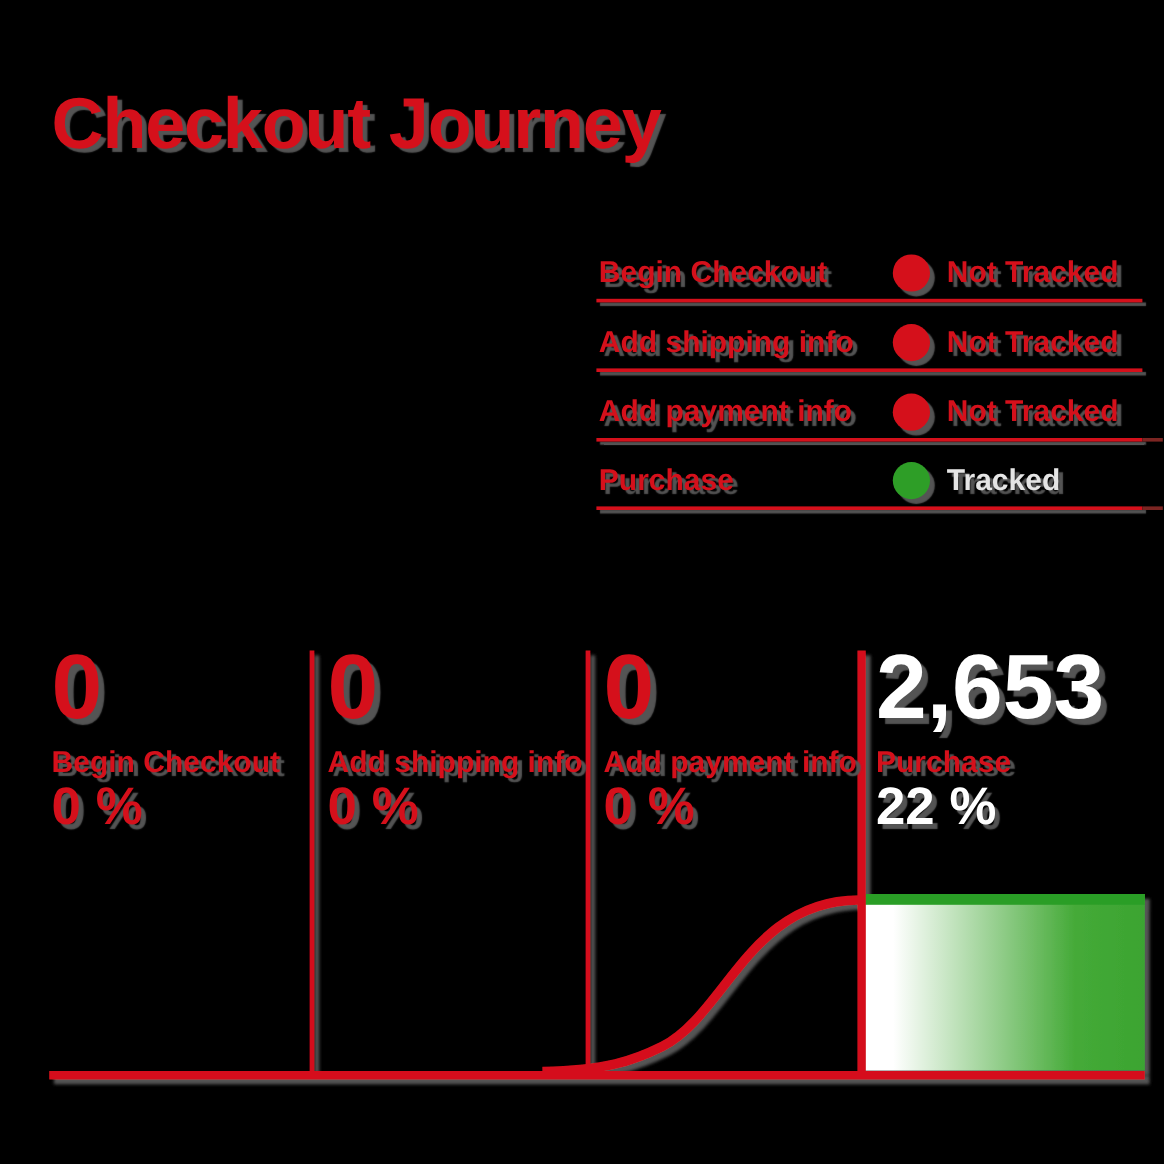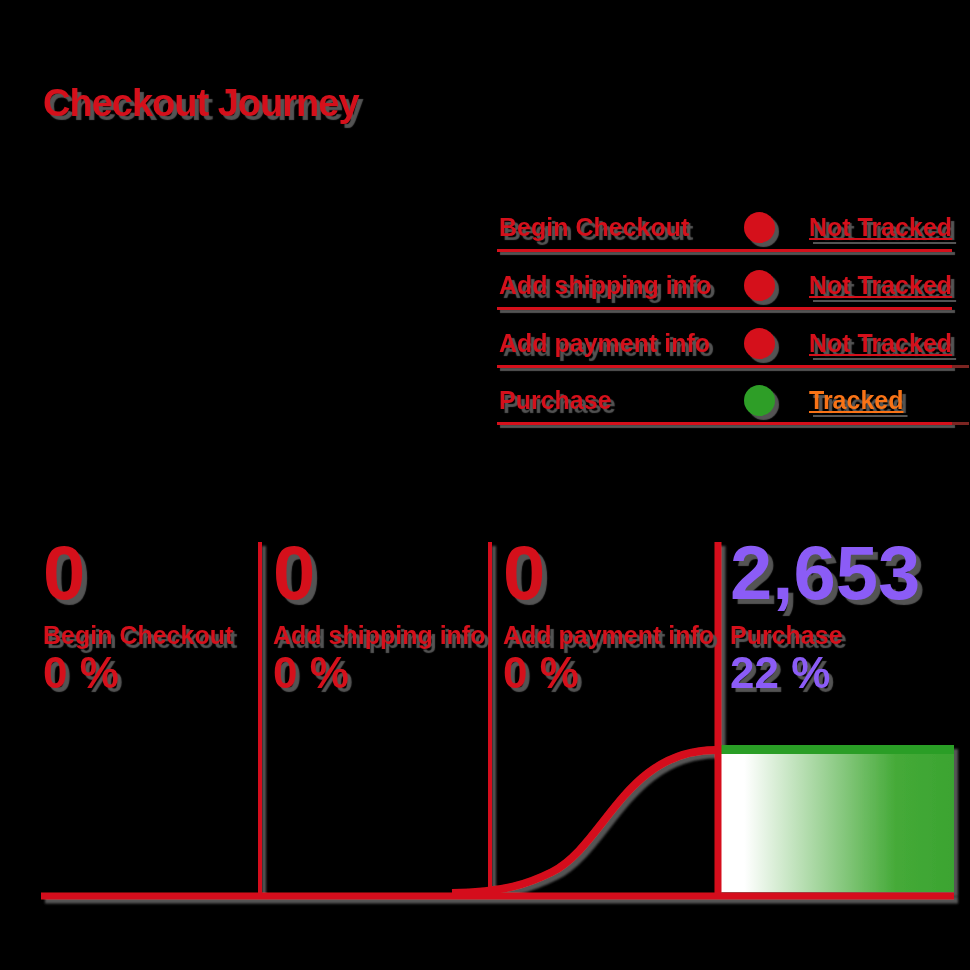--- a/index.html
+++ b/index.html
@@ -2,50 +2,50 @@
 <html><head>
 <meta charset="utf-8">
 <style>
   html,body{margin:0;padding:0;background:#000;}
   body{width:970px;height:970px;overflow:hidden;position:relative;
        font-family:"Liberation Sans",sans-serif;font-weight:bold;}
   .stage{position:absolute;inset:0;background:#000;}
 
   
   .page-title{position:absolute;left:43px;top:76px;margin:0;
-    font-size:38px;line-height:54px;letter-spacing:-1px;color:#d5101b;
+    font-size:60px;line-height:54px;letter-spacing:-1px;color:#d5101b;
     text-shadow:4px 4px 1px #545454;white-space:nowrap;}
 
   
   .legend{position:absolute;left:497px;top:209px;width:455px;}
   .legend-row{position:absolute;left:0;width:455px;height:43px;}
   .legend-row .rule{position:absolute;left:0;right:0;bottom:0;height:3px;
     background:#d5101b;box-shadow:3px 3px 1px #545454;}
   .legend-row .rule .rule-ext{position:absolute;right:-17px;top:0;width:17px;height:3px;
     background:#7c2522;}
   .legend-label,.legend-status{position:absolute;top:6px;font-size:25px;line-height:25px;
     color:#d5101b;text-shadow:4px 4px 1px #545454;white-space:nowrap;}
   .legend-label{left:2px;}
-  .legend-status{left:312px;text-decoration:underline;}
-  .legend-status.green{color:#f97316;}
+  .legend-status{left:292px;}
+  .legend-status.green{color:#e5e5e5;}
   .dot{position:absolute;left:247px;top:3px;width:31px;height:31px;border-radius:50%;
     box-shadow:4px 4px 1px #545454;}
   .dot.red{background:#d5101b;}
   .dot.green{background:#2e9e27;}
   .lr0{top:0;} .lr1{top:58px;} .lr2{top:116px;} .lr3{top:173px;}
 
   
   .step{position:absolute;width:215px;}
   .step .big-number{position:absolute;top:534px;left:0;font-size:76px;line-height:78px;
     color:#d5101b;text-shadow:5px 5px 1px #545454;white-space:nowrap;}
   .step .step-label{position:absolute;top:622px;left:0;font-size:25px;line-height:26px;
     color:#d5101b;text-shadow:4px 4px 1px #545454;white-space:nowrap;}
   .step .step-percent{position:absolute;top:650px;left:0;font-size:44px;line-height:46px;
     color:#d5101b;text-shadow:4px 4px 1px #545454;white-space:nowrap;}
-  .step.tracked .big-number,.step.tracked .step-percent{color:#8b5cf6;}
+  .step.tracked .big-number,.step.tracked .step-percent{color:#ffffff;}
   .st0{left:43px;} .st1{left:273px;} .st2{left:503px;} .st3{left:730px;}
 
   
   .chart-svg{position:absolute;left:0;top:0;}
 </style>
 </head>
 <body>
 
 <div class="stage">
 

